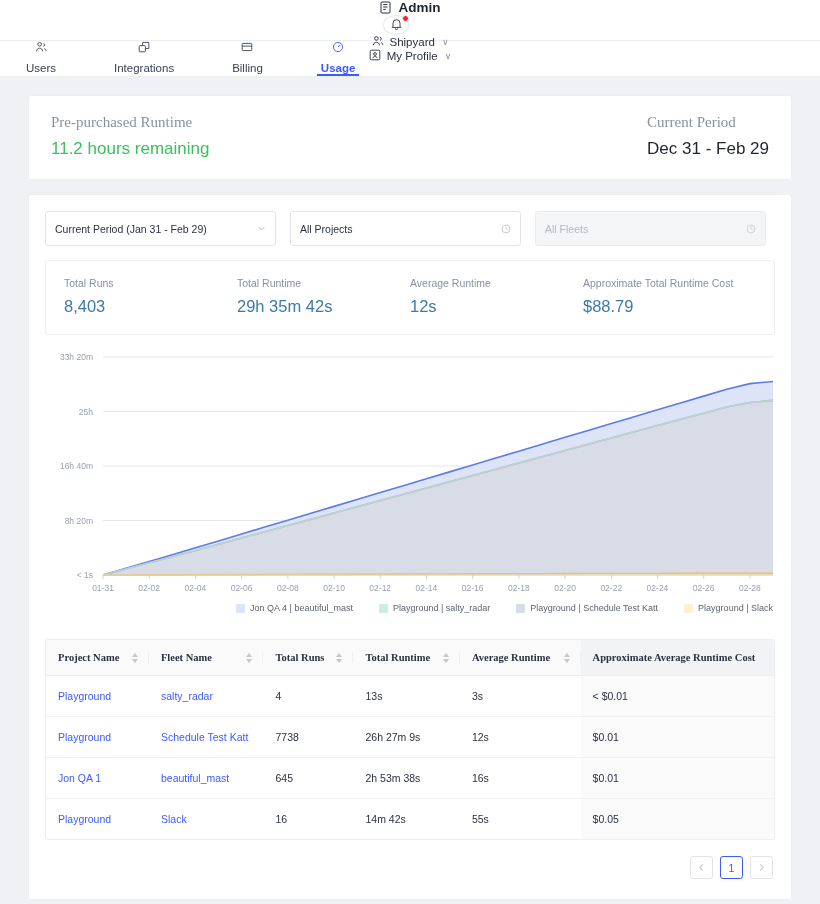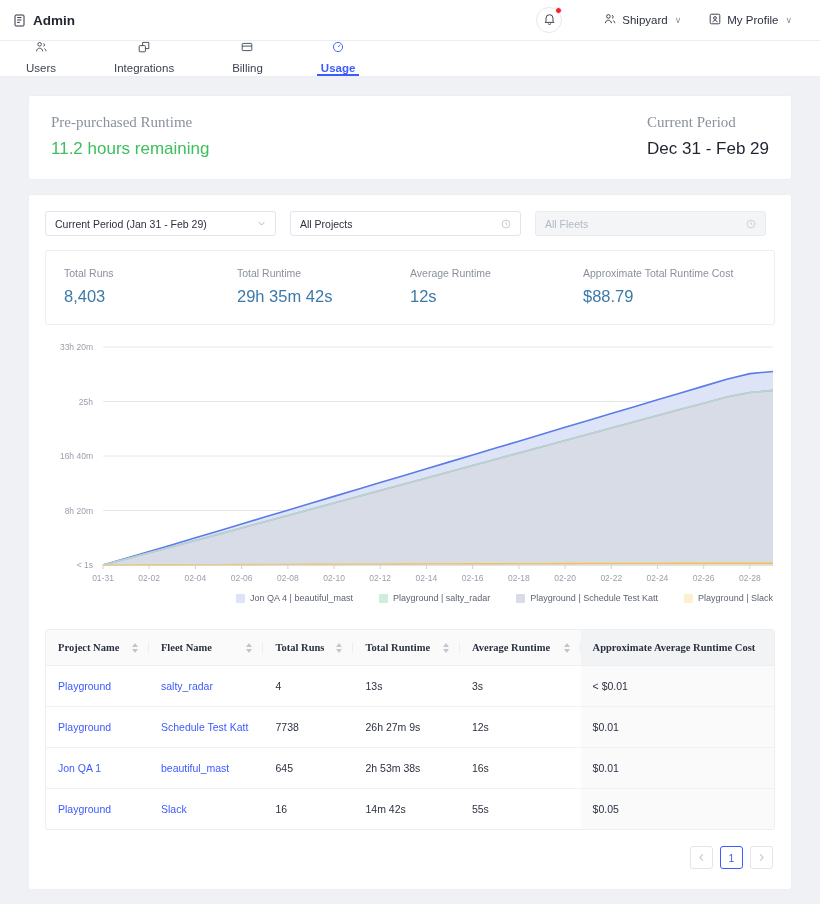--- a/index.html
+++ b/index.html
@@ -8,21 +8,21 @@
     font-family: "Liberation Sans", sans-serif;
     background: #f0f1f5;
     color: #1f2430;
     -webkit-font-smoothing: antialiased;
   }
   .page { width: 820px; height: 904px; position: relative; overflow: hidden; background:#f0f1f5; }
 
   
   .topbar {
     height: 41px; background: #fff; display: flex; align-items: center;
-    padding: 0 14px; border-bottom: 1px solid #eceef2;
+    padding: 0 22px; border-bottom: 1px solid #eceef2; flex-direction: column;
   }
   .brand { display: flex; align-items: center; gap: 7px; font-size: 13.5px; font-weight: bold; color: #1f2430; }
   .brand svg { display:block; }
   .topbar-spacer { flex: 1; }
   .bell-wrap {
     position: relative; width: 26px; height: 26px; border-radius: 50%;
     border: 1px solid #e6e8ed; background:#fff;
     display: flex; align-items: center; justify-content: center; margin-right: 28px;
   }
   .bell-dot {
@@ -58,21 +58,21 @@
   .summary-right { }
   .summary-label { font-size: 15px; color: #8a909e; margin-bottom: 8px; font-family: Liberation Serif, serif; }
   .summary-value-green { font-size: 17px; color: #3cbf5c; }
   .summary-value-dark { font-size: 17px; color: #1f2430; }
 
   
   .main-card { margin-top: 14px; padding: 16px 16px 20px 16px; }
 
   .filters { display: flex; gap: 14px; }
   .select {
-    height: 25px; border: 1px solid #e2e4ea; border-radius: 3px; background: #fff;
+    height: 35px; border: 1px solid #e2e4ea; border-radius: 3px; background: #fff;
     display: flex; align-items: center; padding: 0 9px; font-size: 10.5px; color: #2b3140;
   }
   .select .val { flex:1; }
   .select .ic { color: #b3b8c2; font-size: 10px; display:flex; align-items:center;}
   .sel-period { width: 231px; }
   .sel-projects { width: 231px; }
   .sel-fleets { width: 231px; background: #f4f5f7; border-color:#e9ebef; }
   .sel-fleets .val { color: #b3b8c2; }
 
   .stats {

